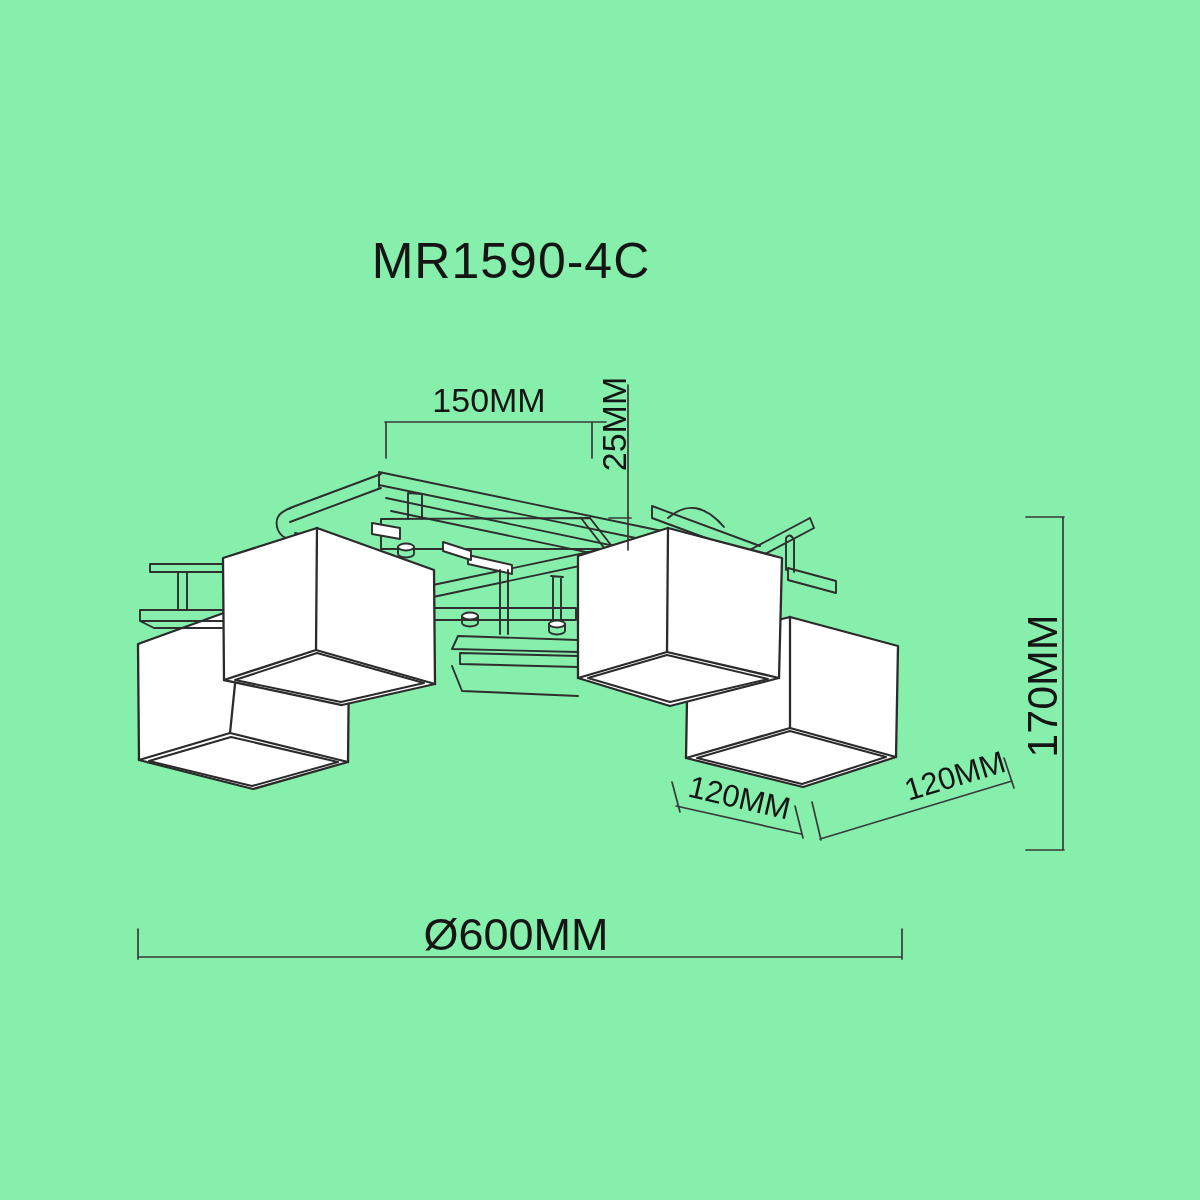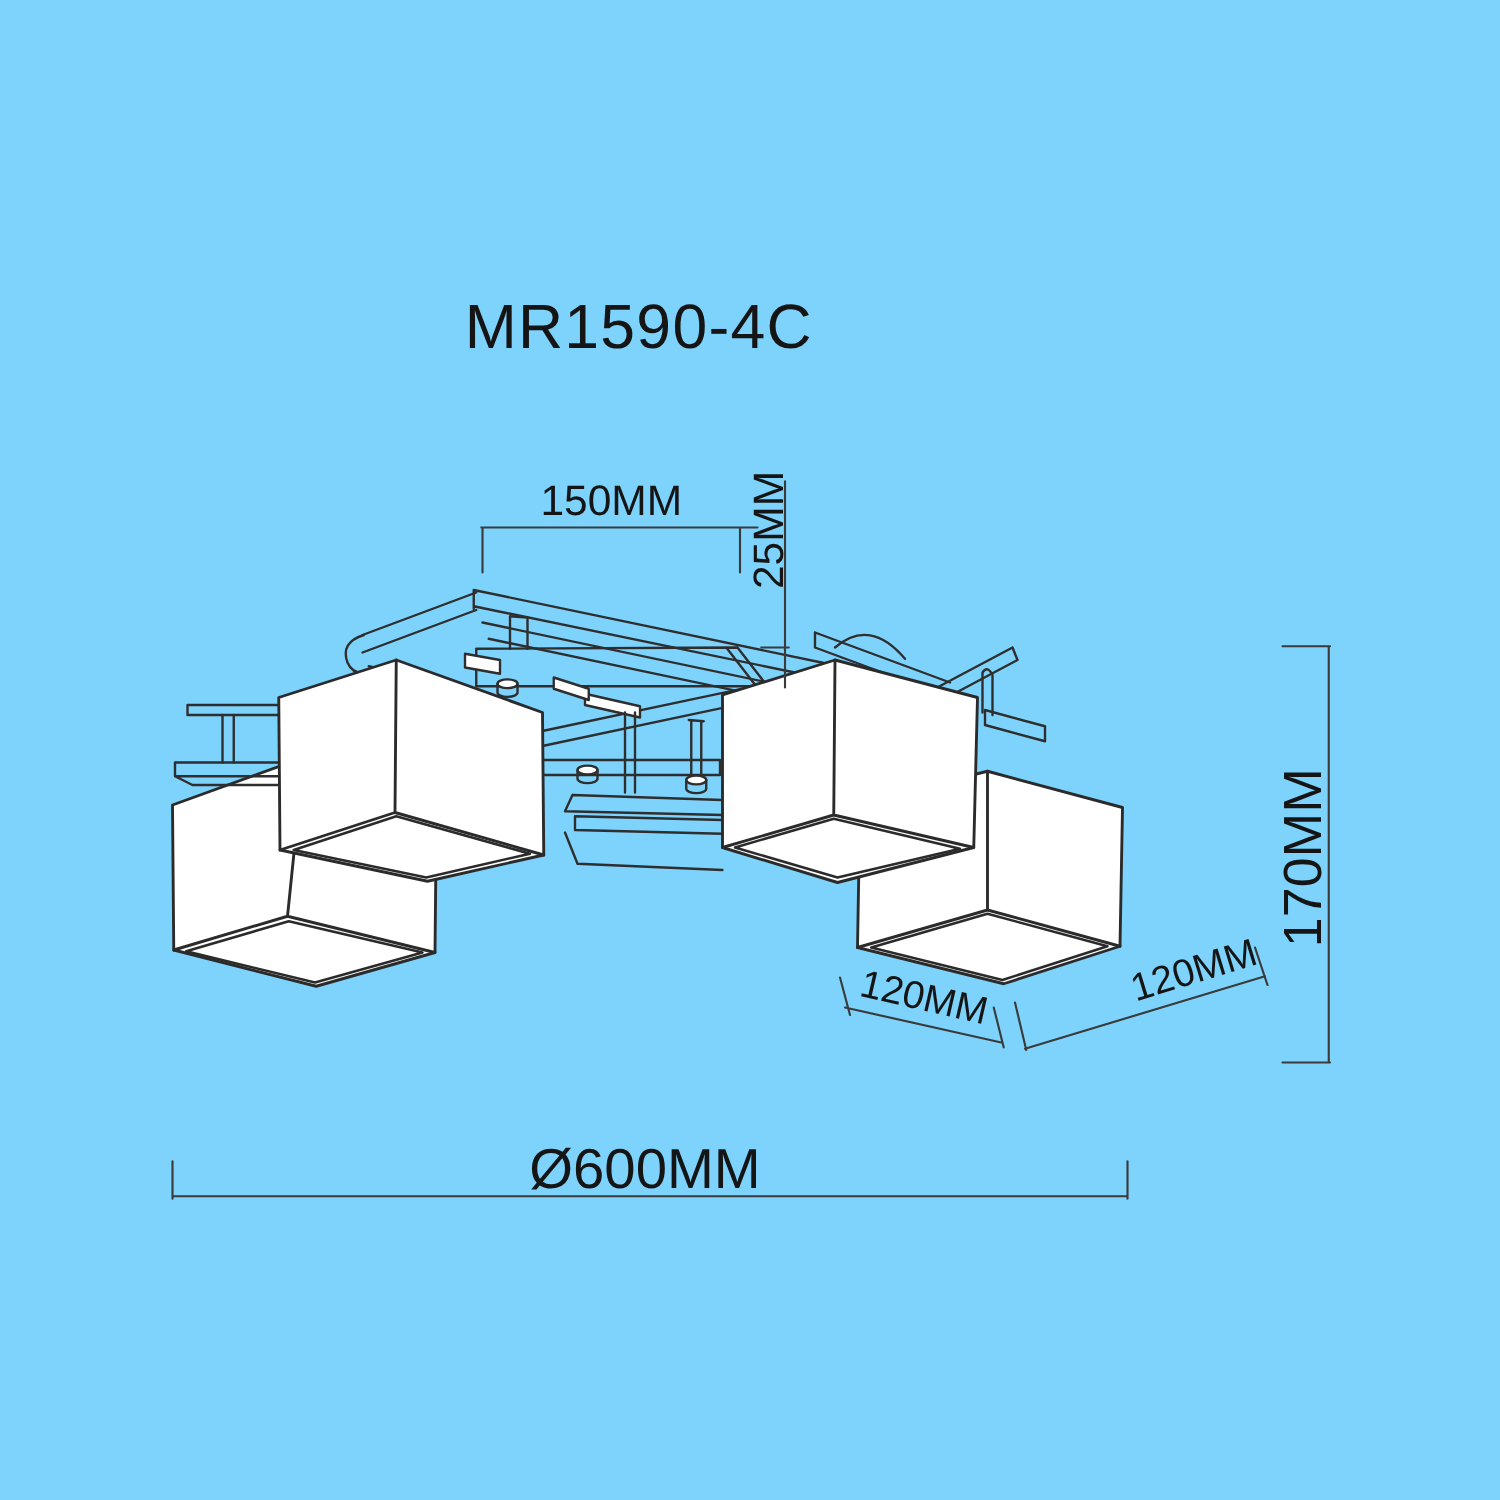--- a/index.html
+++ b/index.html
@@ -1,16 +1,16 @@
 <!DOCTYPE html>
 <html><head>
 <meta charset="utf-8">
 <style>
   html,body{margin:0;padding:0;background:#ffffff;}
-  .page{width:1200px;height:1200px;position:relative;background:#7dd3fc;overflow:hidden;}
+  .page{width:1200px;height:1200px;position:relative;background:#86efac;overflow:hidden;}
   svg{display:block;}
   text{font-family:"Liberation Sans", sans-serif;fill:#151515;}
   .t-title{font-size:50px;letter-spacing:1px;}
   .t-dim{font-size:34px;}
   .t-dim-sm{font-size:31px;}
   .t-dim-lg{font-size:43px;}
   .t-dim-xl{font-size:45px;}
   .ln{stroke:#2e2e2e;stroke-width:1.9;fill:none;stroke-linecap:round;stroke-linejoin:round;}
   .lnf{stroke:#2e2e2e;stroke-width:1.9;fill:#ffffff;stroke-linejoin:round;}
   .cube{stroke:#2b2b2b;stroke-width:2.3;fill:#ffffff;stroke-linejoin:round;}

